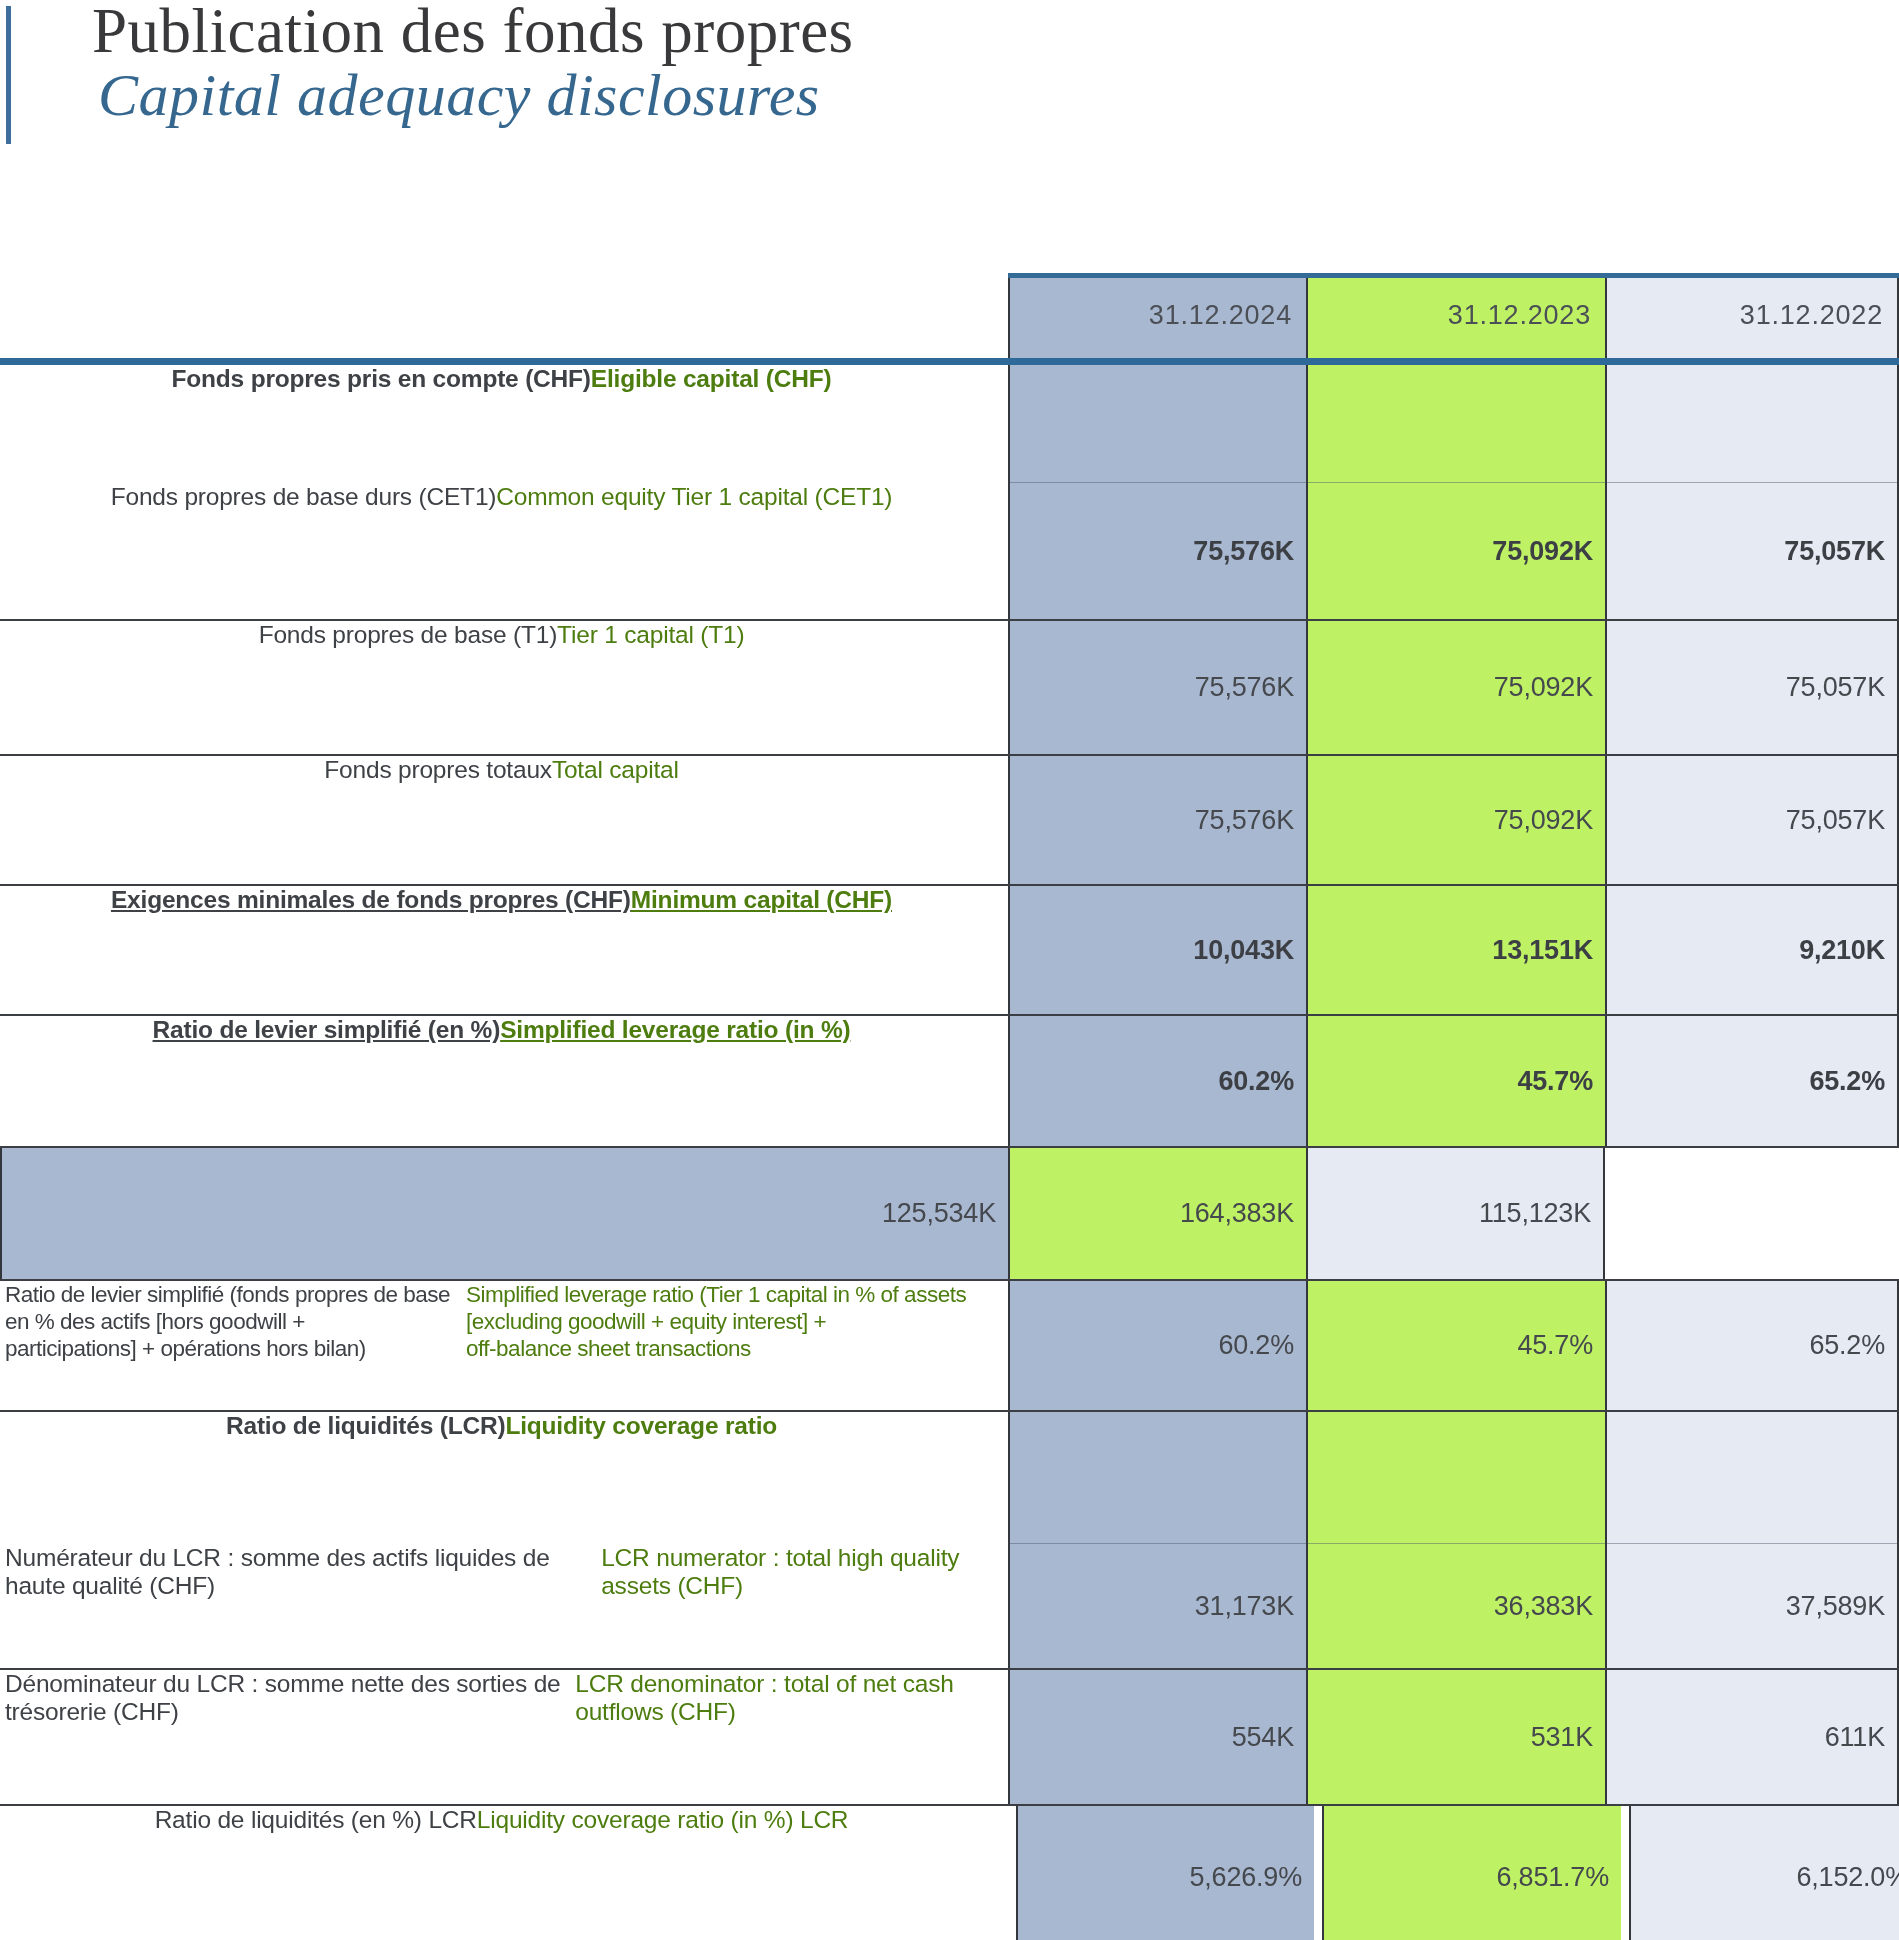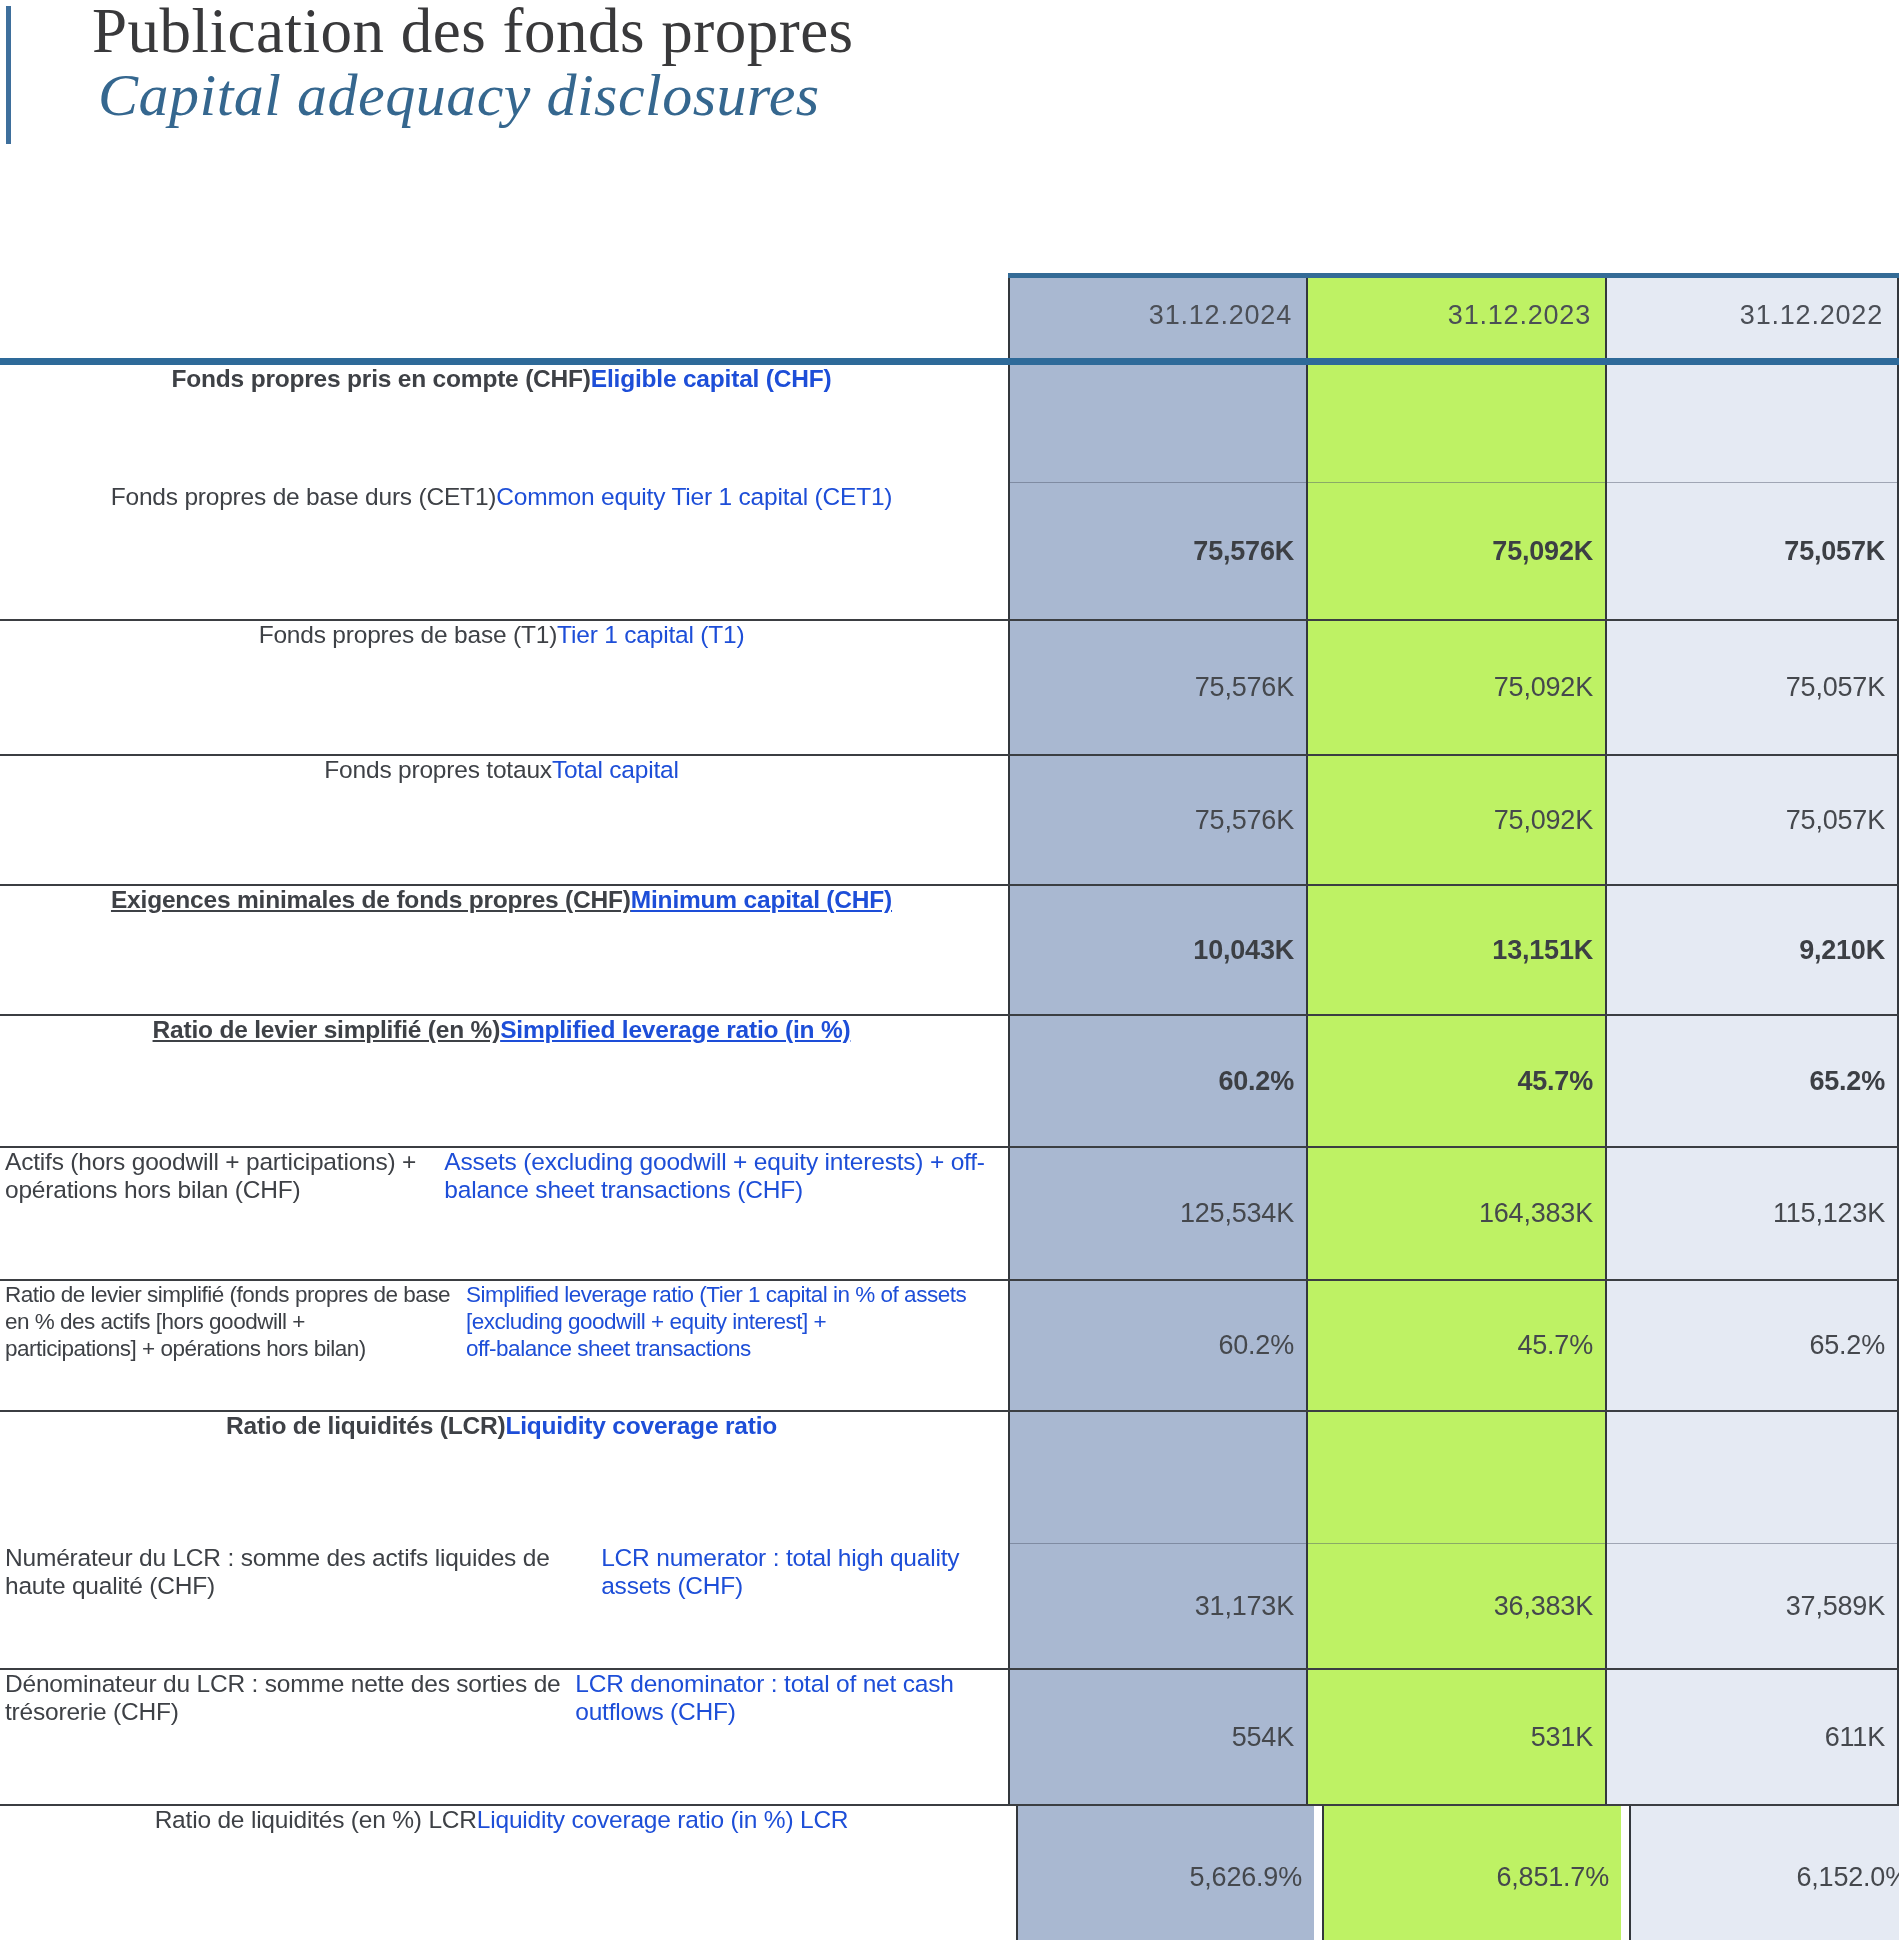--- a/index.html
+++ b/index.html
@@ -105,21 +105,21 @@
     font-size:24.5px;
     line-height:28px;
     letter-spacing:-0.2px;
     color:#3e4146;
     white-space:pre-line;
   }
   .en{
     font-size:24.5px;
     line-height:28px;
     letter-spacing:-0.2px;
-    color:#1d4ed8;
+    color:#4d7c0f;
     white-space:pre-line;
   }
   #rows .row:nth-child(8) .fr,
   #rows .row:nth-child(8) .en{
     font-size:22.5px;
     line-height:27px;
     letter-spacing:-0.5px;
   }
   .v{
     display:flex;
@@ -211,24 +211,20 @@
     <div class="cell label-cell">
       <div class="fr">Ratio de levier simplifié (en %)</div>
       <div class="en">Simplified leverage ratio (in %)</div>
     </div>
     <div class="cell c1 v">60.2%</div>
     <div class="cell c2 v">45.7%</div>
     <div class="cell c3 v">65.2%</div>
   </div>
 
   <div class="row grid-row sep">
-    <div class="cell label-cell">
-      <div class="fr">Actifs (hors goodwill + participations) + opérations hors bilan (CHF)</div>
-      <div class="en">Assets (excluding goodwill + equity interests) + off-balance sheet transactions (CHF)</div>
-    </div>
     <div class="cell c1 v">125,534K</div>
     <div class="cell c2 v">164,383K</div>
     <div class="cell c3 v">115,123K</div>
   </div>
 
   <div class="row grid-row sep">
     <div class="cell label-cell">
       <div class="fr">Ratio de levier simplifié (fonds propres de base en % des actifs [hors goodwill +
 participations] + opérations hors bilan)</div>
       <div class="en">Simplified leverage ratio (Tier 1 capital in % of assets [excluding goodwill + equity interest] +

